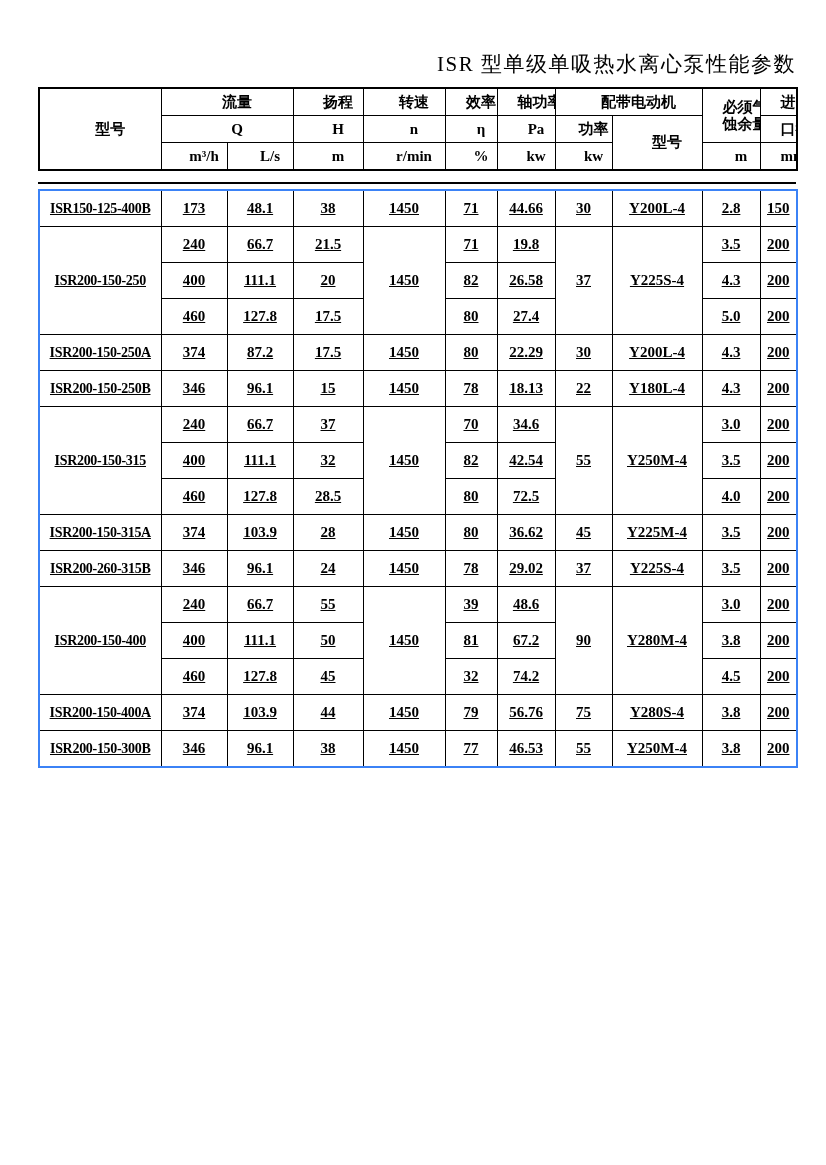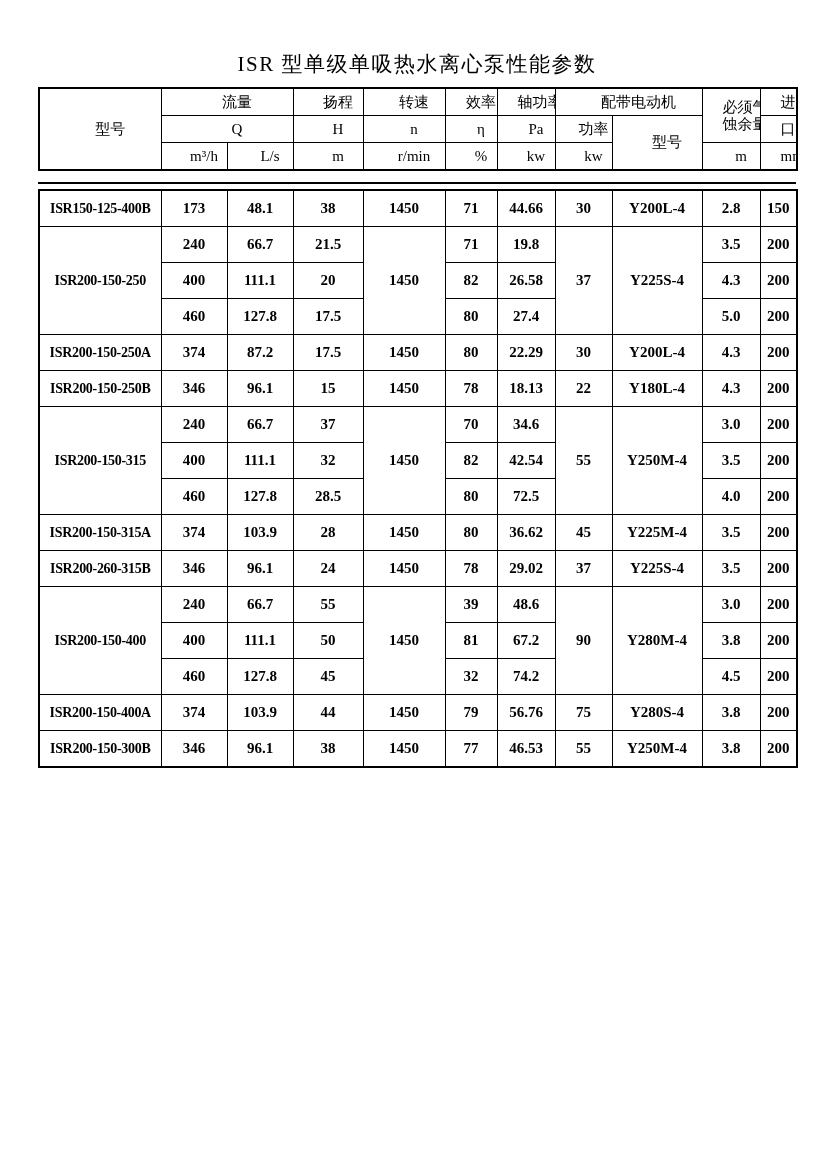--- a/index.html
+++ b/index.html
@@ -14,21 +14,21 @@
     width: 826px;
     height: 1165px;
     background: #ffffff;
     overflow: hidden;
   }
   .sheet {
     padding: 50px 30px 0 38px;
   }
   .page-title {
     width: 758px;
-    text-align: center;
+    text-align: right;
     font-size: 21px;
     font-weight: 400;
     letter-spacing: 1.5px;
     margin: 0 0 9px 0;
     white-space: nowrap;
   }
   table {
     border-collapse: collapse;
     table-layout: fixed;
     width: 758px;
@@ -41,37 +41,38 @@
     font-weight: bold;
     font-size: 15px;
     overflow: hidden;
     white-space: nowrap;
   }
   .hdr-table {
     border: 2px solid #000;
   }
   .hdr-table th {
     height: 26px;
-    font-weight: normal;
+    font-weight: bold;
     padding-left: 20px;
   }
   .two-line div {
     line-height: 17px;
   }
   .body-block {
     margin-top: 11px;
   }
   .body-rule {
     width: 758px;
     height: 0;
     border-top: 2px solid #000;
     margin-bottom: 5px;
   }
   .body-table {
-    border: 2px solid #000000;
+    border: 2px solid #3b82f6;
+    text-decoration: underline;
   }
   .body-table td {
     height: 35px;
   }
   .body-table td.model {
     font-size: 14px;
     letter-spacing: -0.3px;
   }
 </style>
 </head>

